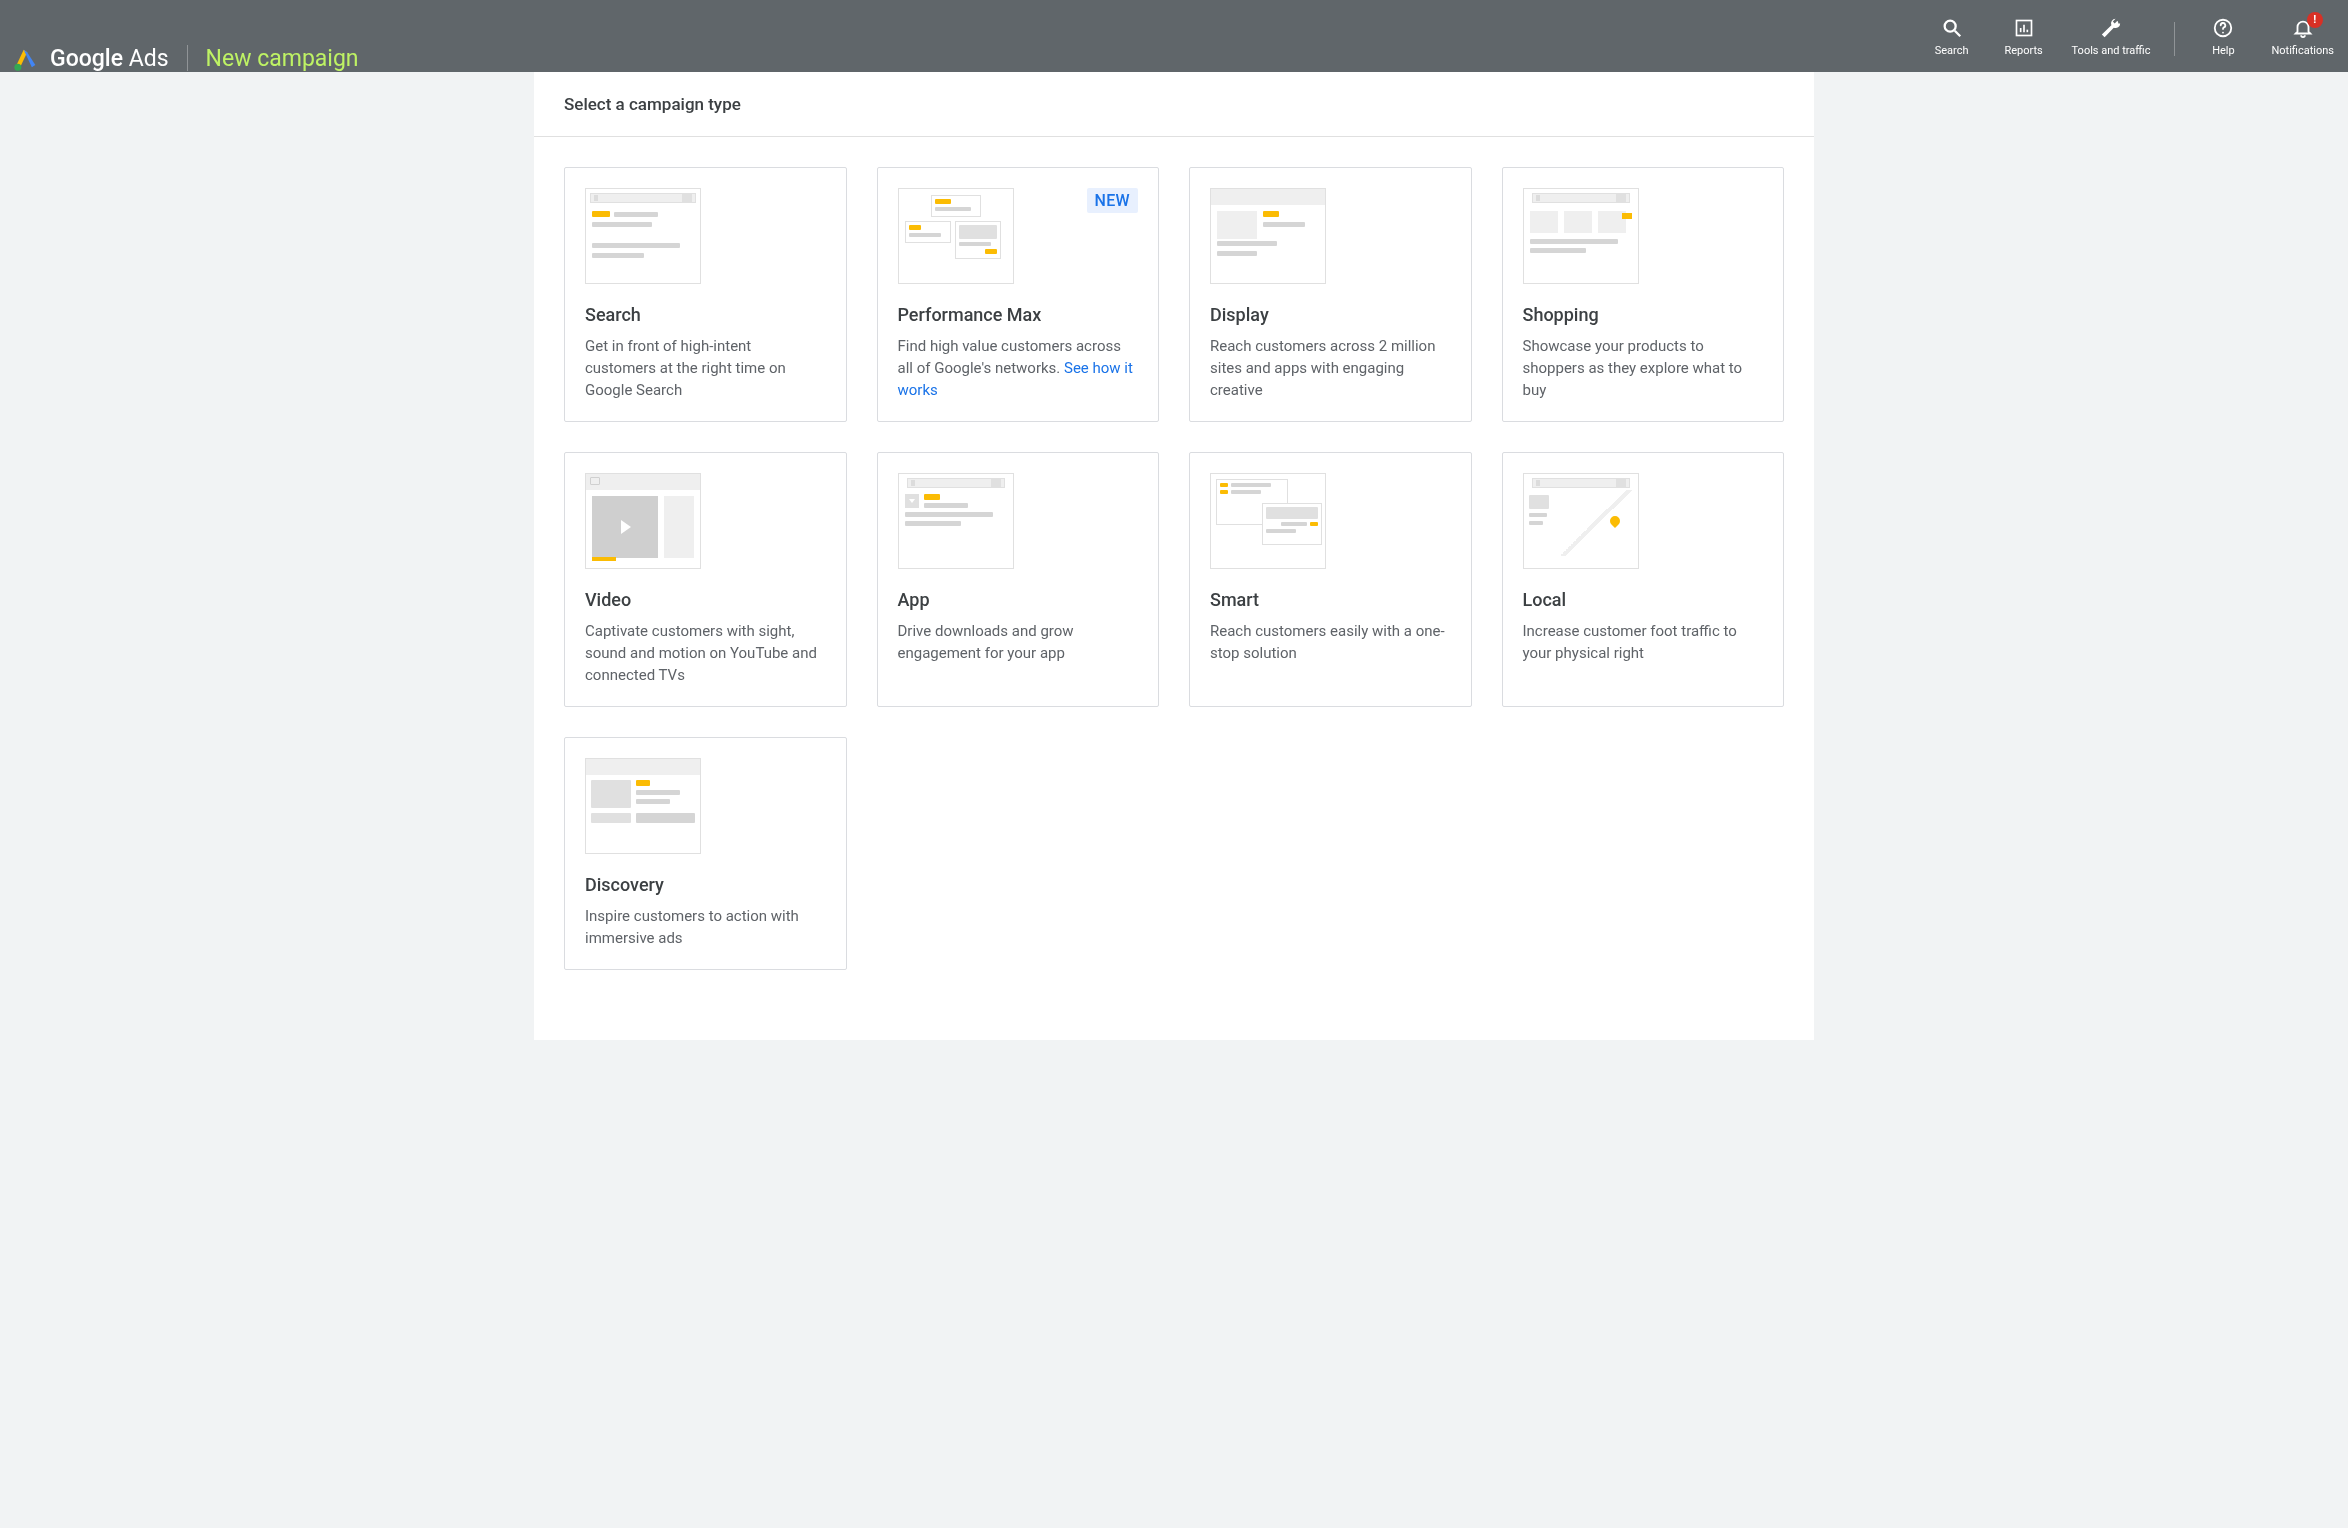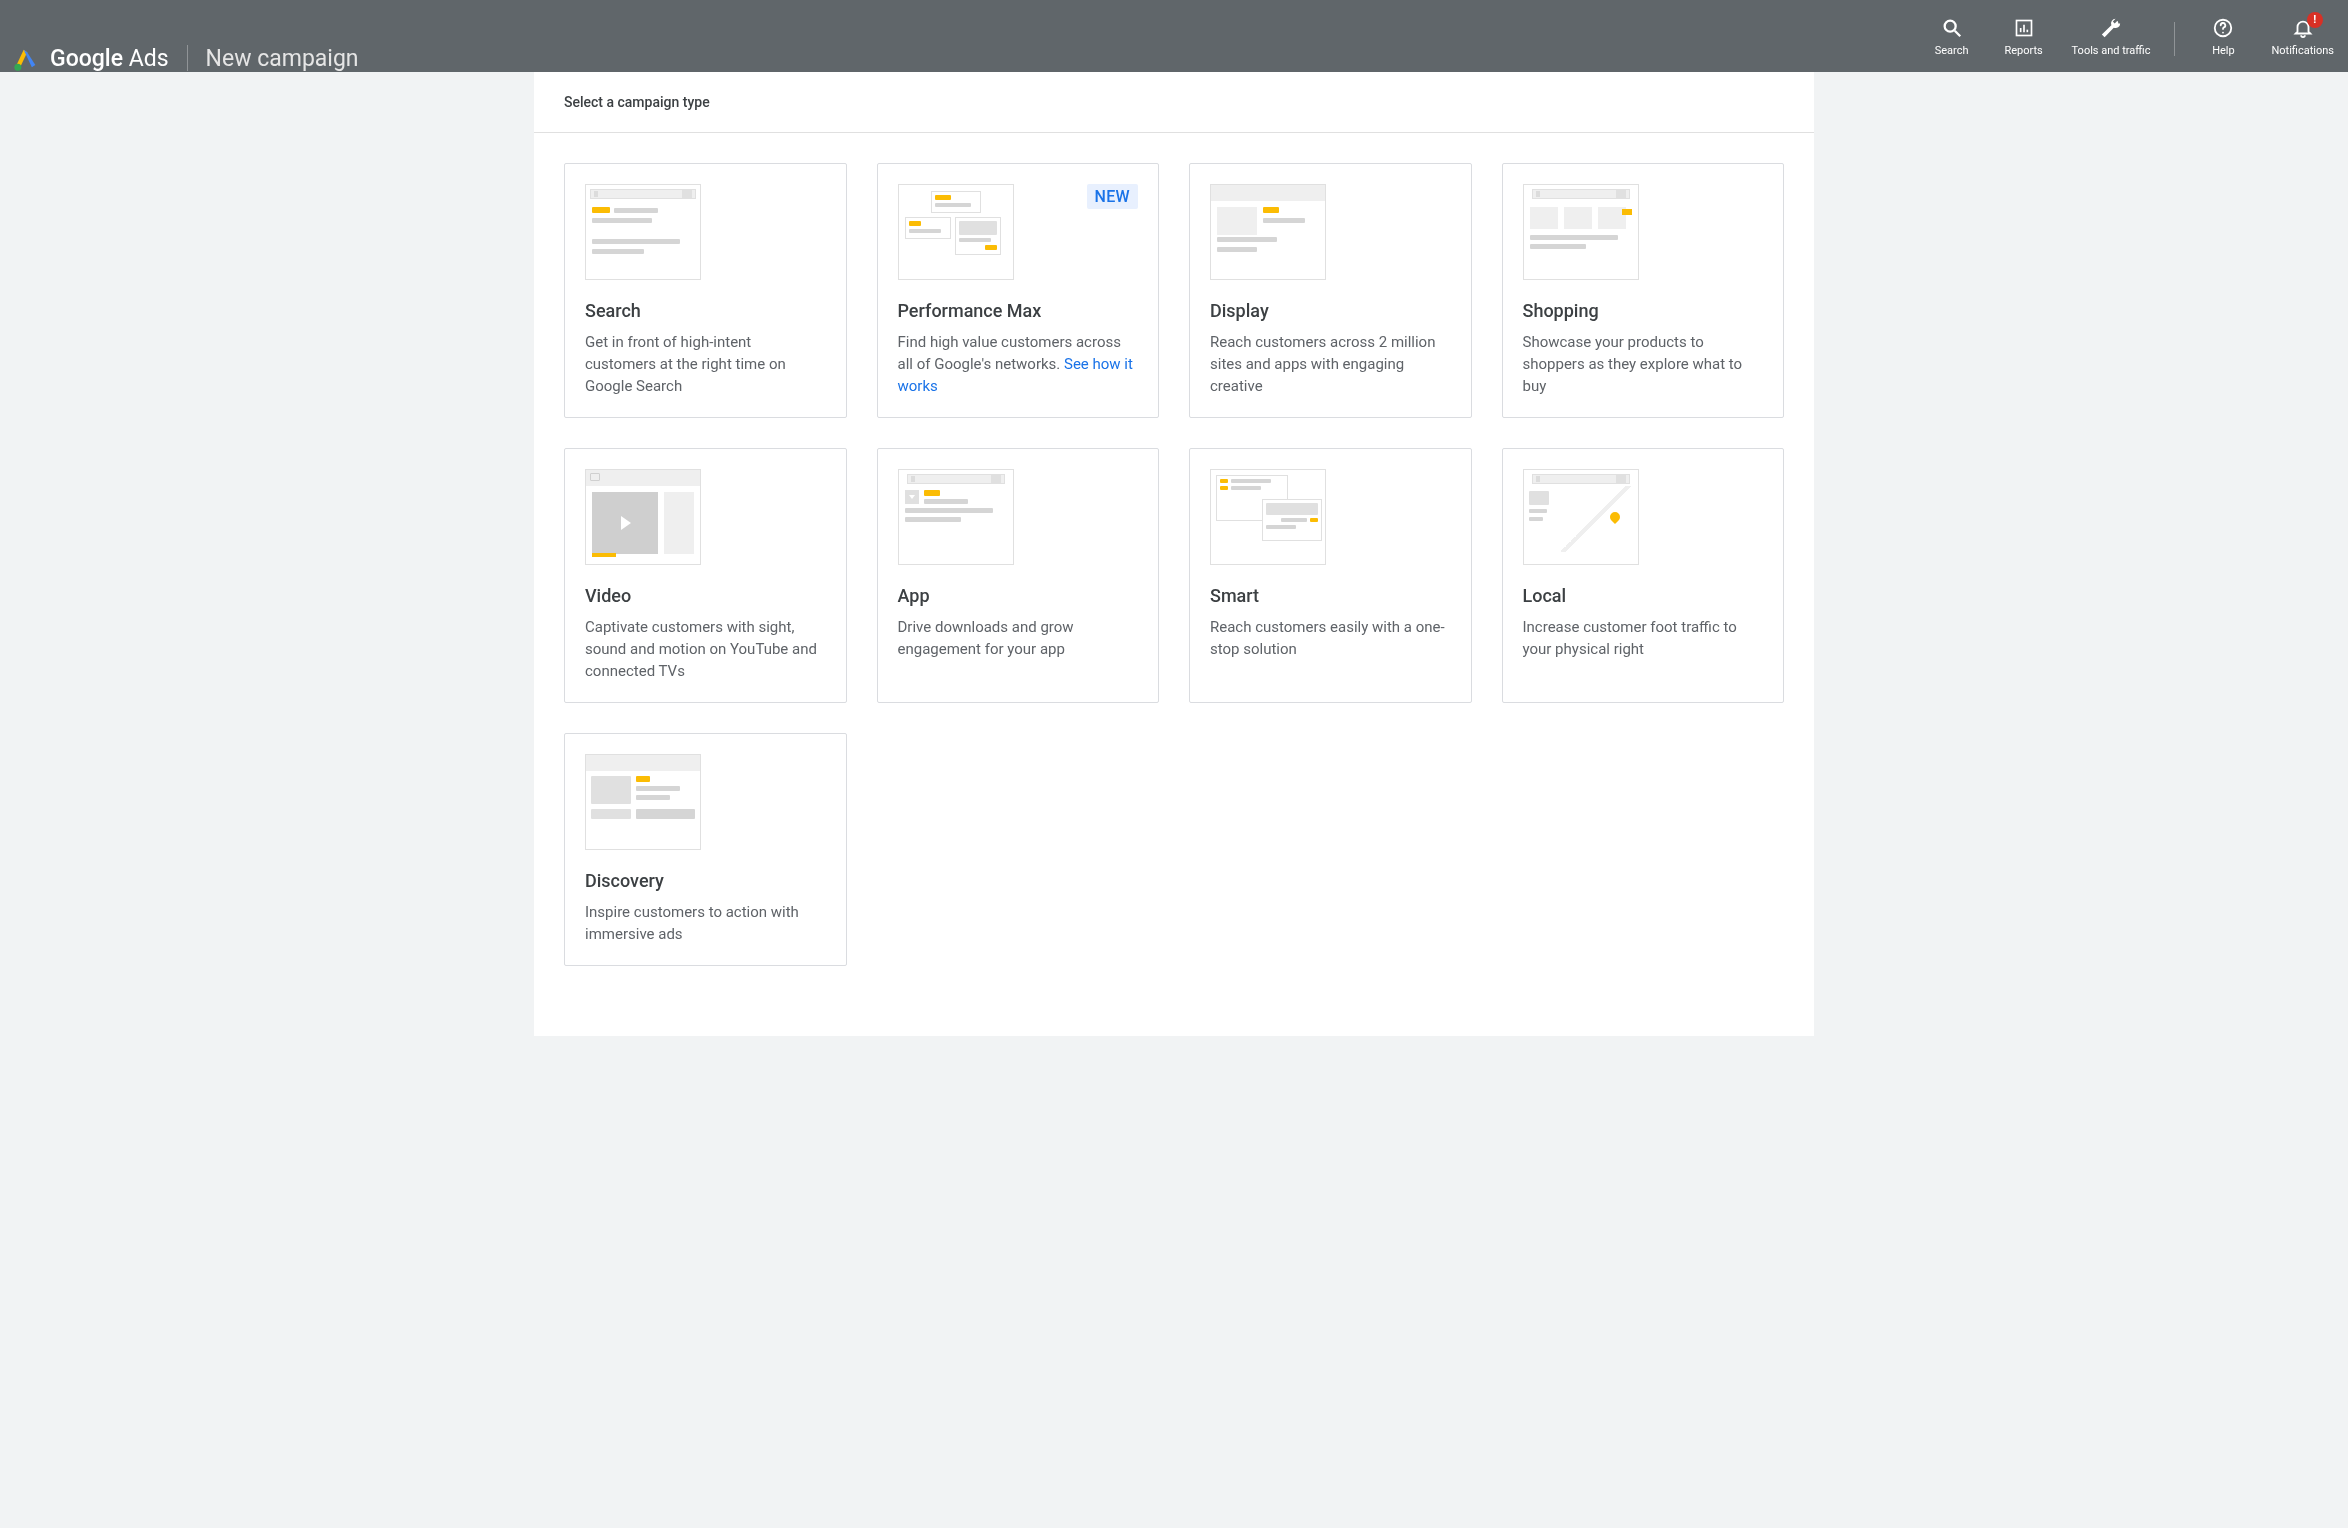--- a/index.html
+++ b/index.html
@@ -14,32 +14,32 @@
       justify-content:space-between;
       padding:0 14px 0 12px;
       color:#fff;
     }
     .header-left { display:flex; align-items:center;margin-top:44px; }
     .logo { display:flex; align-items:center; margin-right:10px; }
     .logo svg { width:28px; height:28px; }
     .brand { font-size:23px; font-weight:400; color:#fff; }
     .brand .bold { font-weight:500; }
     .vdiv-sm { width:1px; height:26px; background:rgba(255,255,255,.3); margin:0 18px; }
-    .page-title { font-size:23px; font-weight:400; color:#e5e5e5; }
+    .page-title { font-size:23px; font-weight:400; color:#bef264; }
     .header-right { display:flex; align-items:flex-start; gap:24px; }
     .hbtn { display:flex; flex-direction:column; align-items:center; cursor:pointer; color:#fff; min-width:48px; }
     .hbtn .icon { width:24px; height:24px; display:flex; align-items:center; justify-content:center; margin-bottom:4px; position:relative; }
     .hbtn .lbl { font-size:11px; line-height:13px; text-align:center; }
     .ndot { position:absolute; top:-4px; right:-8px; width:16px; height:16px; border-radius:50%; background:#d93025; color:#fff; font-size:11px; font-weight:700; display:flex; align-items:center; justify-content:center; }
     .vdiv-hd { width:1px; height:34px; background:rgba(255,255,255,.3); margin-top:6px; }
 
     
     .page { max-width:1280px; margin:0 auto; background:#fff; padding-bottom:40px; }
     .section-head { padding:22px 30px; border-bottom:1px solid #e0e0e0; }
-    .section-head h2 { font-size:14px; font-weight:500; color:#3c4043; }
+    .section-head h2 { font-size:17px; font-weight:500; color:#3c4043; }
 
     .grid { display:grid; grid-template-columns:repeat(4,1fr); gap:30px; padding:30px; }
     .card { border:1px solid #dadce0; border-radius:2px; padding:20px; cursor:pointer; position:relative; }
 
     .thumb {
       width:116px; height:96px;
       border:1px solid #e0e0e0;
       margin-bottom:20px;
       background:#fff;
       overflow:hidden;

